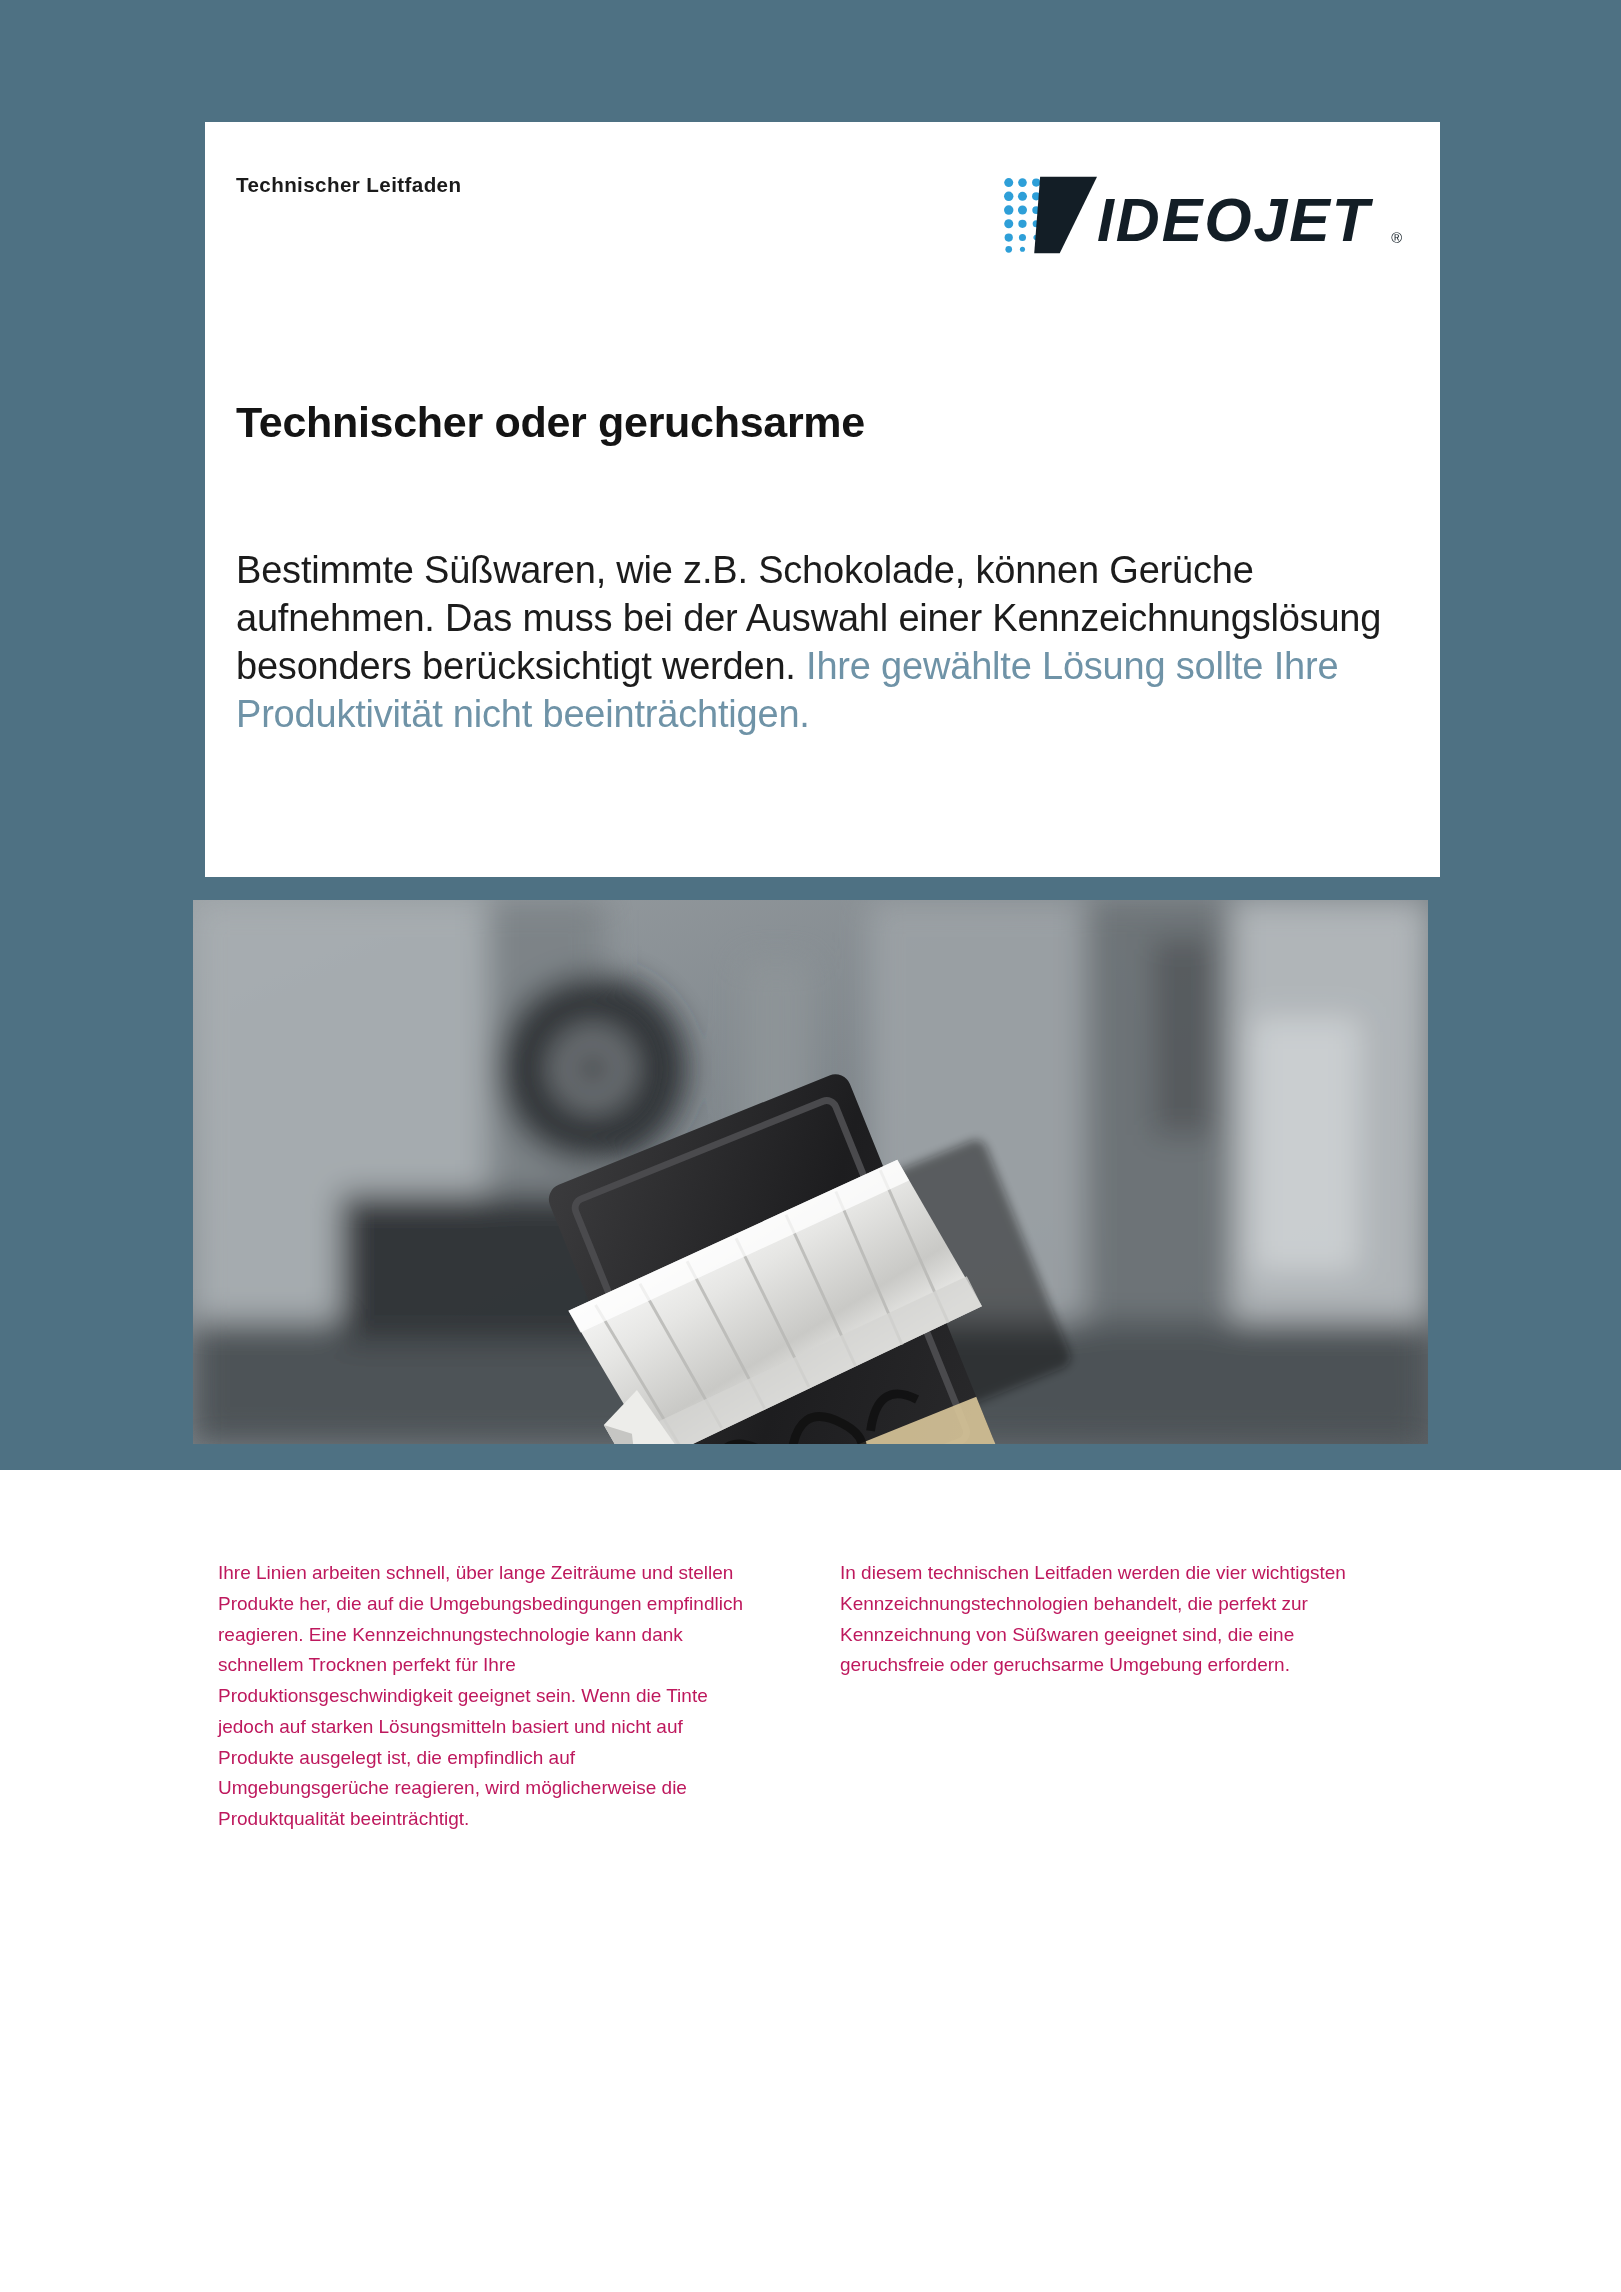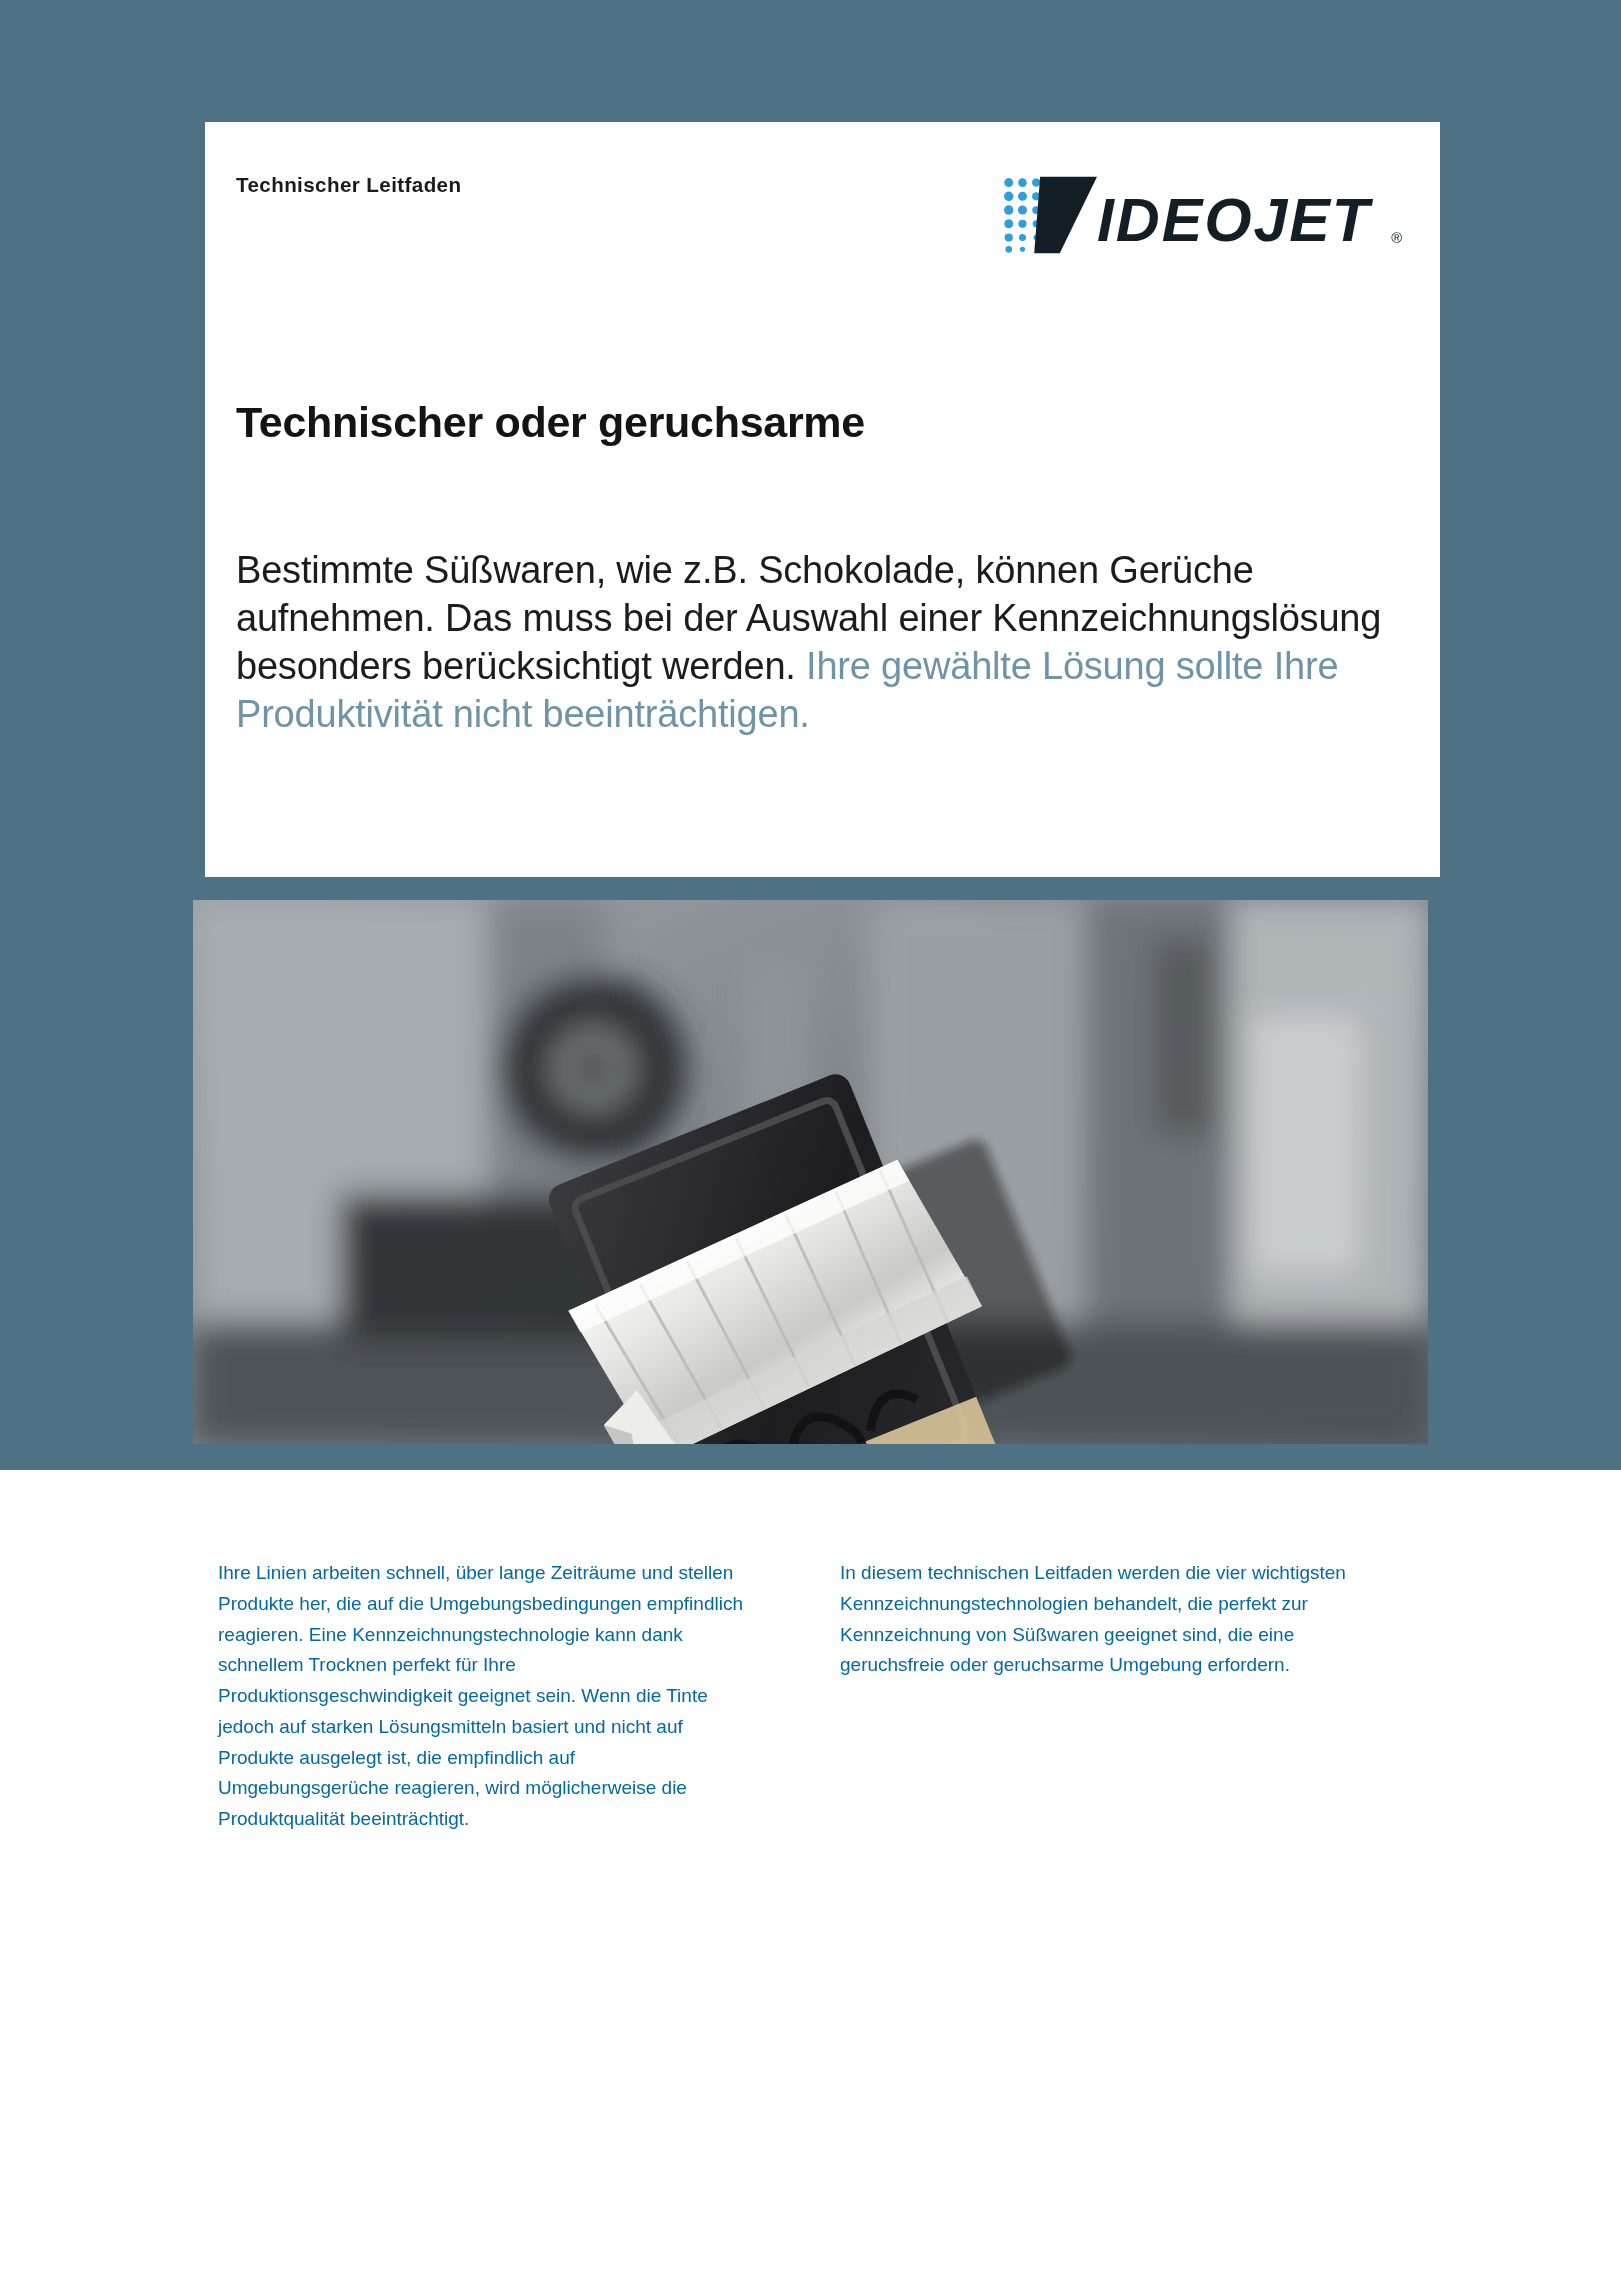--- a/index.html
+++ b/index.html
@@ -109,21 +109,21 @@
     left: 218px;
     top: 1558px;
     width: 1206px;
     display: flex;
     gap: 93px;
   }
   .col {
     width: 529px;
     font-size: 19px;
     line-height: 1.62;
-    color: #0369a1;
+    color: #be185d;
     font-weight: 400;
   }
 </style>
 </head>
 <body>
 
 <div class="page">
 
   <div class="top-band"></div>
 

